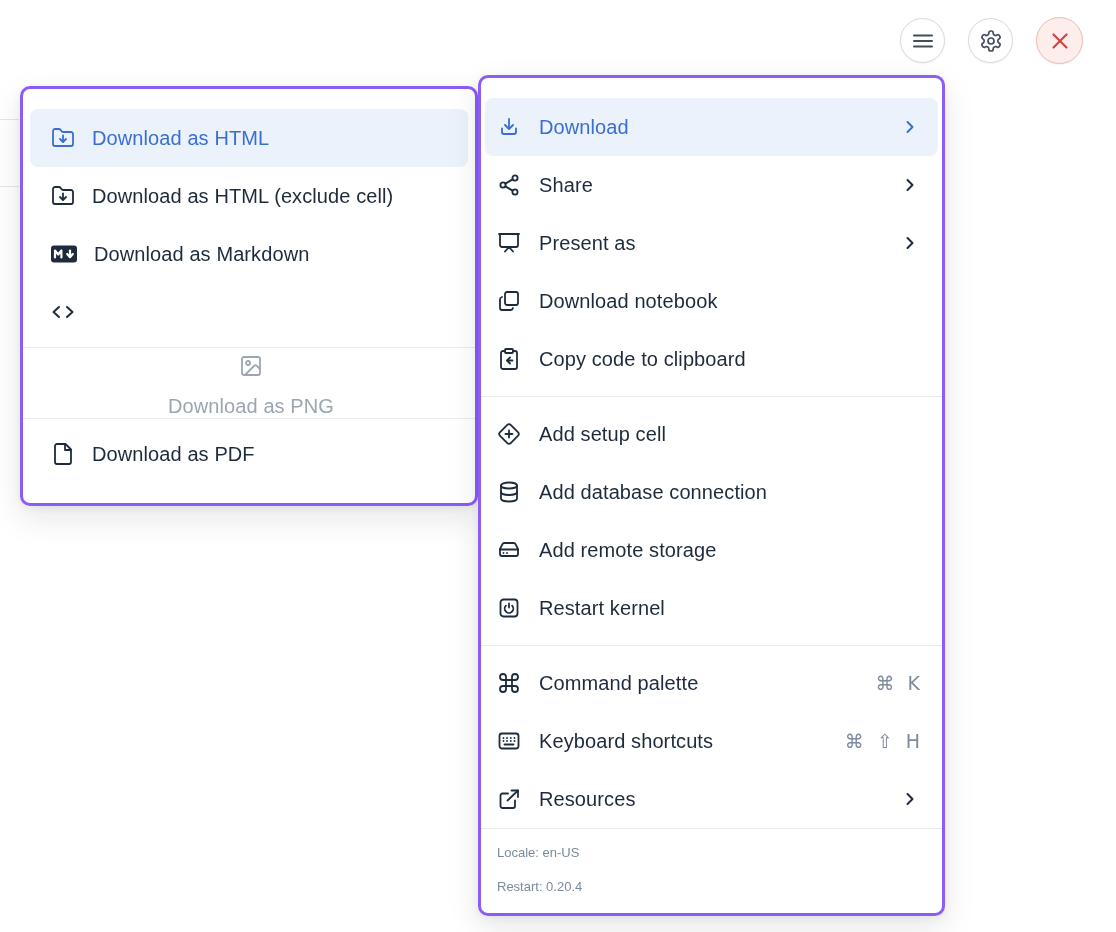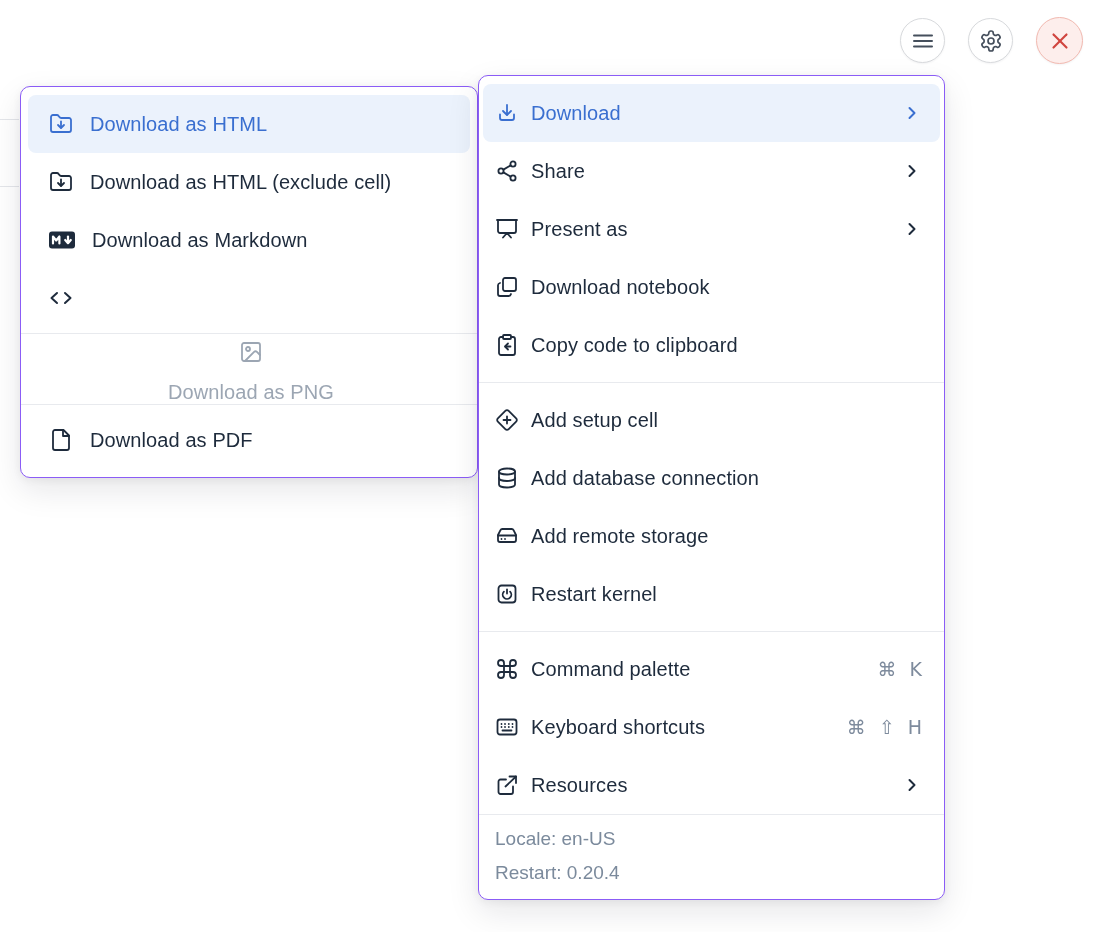--- a/index.html
+++ b/index.html
@@ -11,46 +11,46 @@
   .bg-line { position:absolute; left:0; width:19px; height:0; border-top:1.5px solid #e4e6ea; }
 
   
   .toolbar { position:absolute; top:17px; right:33px; display:flex; align-items:center; gap:23px; }
   .circle-btn { width:45px; height:45px; border-radius:50%; background:#fff;
     border:1.5px solid #d8dadd; display:flex; align-items:center; justify-content:center;
     color:#454f5c; cursor:pointer; box-shadow:0 1px 2px rgba(16,24,40,.05); }
   .circle-btn.danger { background:#fdeeec; border-color:#f2b9b0; color:#d0453f; width:47px; height:47px; }
 
   
-  .menu { position:absolute; background:#fff; border:1px solid #8b5cf6; border-radius:10px;
-    box-shadow:0 12px 32px rgba(15,23,42,.10), 0 2px 8px rgba(15,23,42,.06); padding:8px 0; }
+  .menu { position:absolute; background:#fff; border:3px solid #8b5cf6; border-radius:10px;
+    box-shadow:0 12px 32px rgba(15,23,42,.10), 0 2px 8px rgba(15,23,42,.06); padding:20px 0; }
   .submenu { left:20px; top:86px; width:458px; z-index:1; }
   .mainmenu { left:478px; top:75px; width:467px; z-index:2; padding-bottom:0; }
 
   .menu-item { height:58px; display:flex; align-items:center; gap:17px;
     padding:0 24px 0 28px; font-size:20px; color:#1e2b3c; cursor:pointer; }
-  .mainmenu .menu-item { padding:0 22px 0 16px; gap:12px; }
+  .mainmenu .menu-item { padding:0 22px 0 16px; gap:18px; }
   .menu-item .ic { flex:0 0 auto; }
   .menu-item .label { flex:1 1 auto; white-space:nowrap; letter-spacing:.1px; }
   .menu-item.highlighted { background:#ebf2fc; color:#3a6fd0; border-radius:8px; }
   .submenu .menu-item.highlighted { margin:0 7px; padding:0 17px 0 21px; }
   .mainmenu .menu-item.highlighted { margin:0 4px; padding:0 18px 0 12px; }
   .menu-item.disabled { color:#9ca6b3; cursor:default;flex-direction:column; }
 
   .sep { border-top:1px solid #e8eaee; }
   .submenu .sep { margin:6px 0; }
   .mainmenu .sep { margin:8px 0; }
 
   .chev { flex:0 0 auto; color:#1e2b3c; }
   .menu-item.highlighted .chev { color:#3a6fd0; }
   .shortcut { flex:0 0 auto; font-family:"DejaVu Sans",sans-serif; font-size:19px;
     color:#7e8b9d; word-spacing:7px; white-space:nowrap; }
 
   .menu-footer { border-top:1px solid #e8eaee; padding:7px 16px 9px; }
-  .menu-footer div { font-size:19px; line-height:34px; color:#7b8a9c; white-space:nowrap; }
+  .menu-footer div { font-size:13px; line-height:34px; color:#7b8a9c; white-space:nowrap; }
 
   svg { display:block; }
 </style>
 </head>
 <body>
 
 <div class="stage">
 
   <div class="bg-line" style="top:119px"></div>
   <div class="bg-line" style="top:186px"></div>

